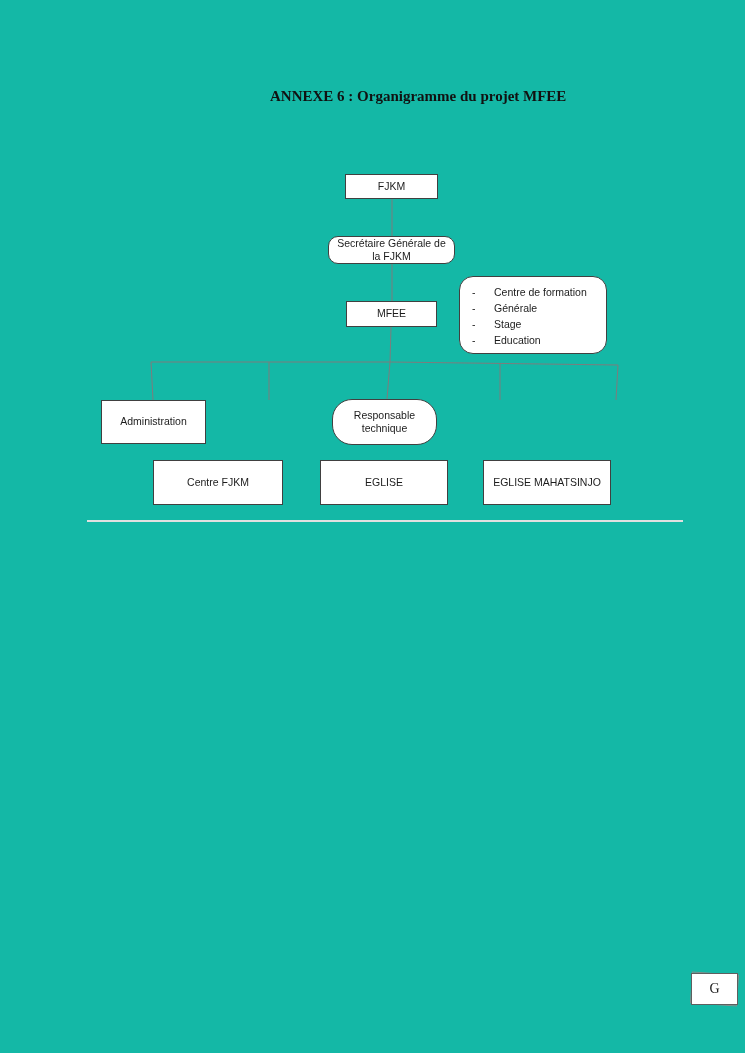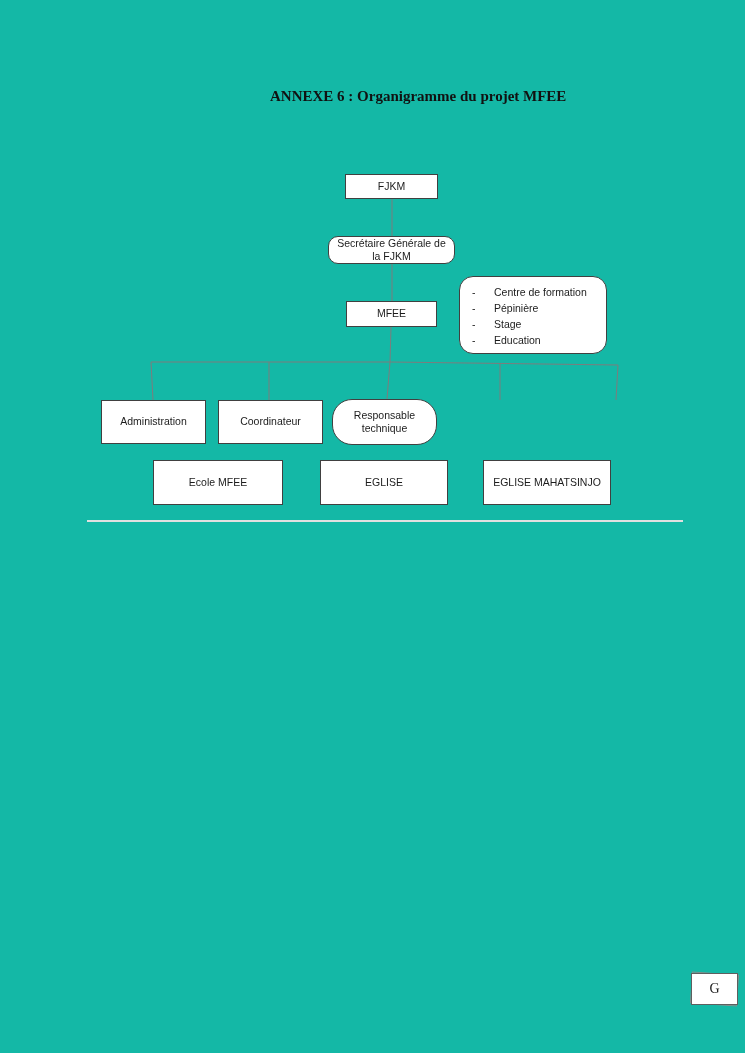--- a/index.html
+++ b/index.html
@@ -141,41 +141,40 @@
 
   <div class="node" style="left:346px; top:301px; width:91px; height:26px;">MFEE</div>
 
   <div class="annotation-box">
     <div class="annotation-item">
       <span class="dash">-</span>
       <span>Centre de formation</span>
     </div>
     <div class="annotation-item">
       <span class="dash">-</span>
-      <span>Pépinière</span>
+      <span>Générale</span>
     </div>
     <div class="annotation-item">
       <span class="dash">-</span>
       <span>Stage</span>
     </div>
     <div class="annotation-item">
       <span class="dash">-</span>
       <span>Education</span>
     </div>
   </div>
 
   <div class="node" style="left:101px; top:400px; width:105px; height:44px;">Administration</div>
 
-  <div class="node" style="left:218px; top:400px; width:105px; height:44px;">Coordinateur</div>
 
   <div class="node" style="left:332px; top:399px; width:105px; height:46px;border-radius:20px;">Responsable technique</div>
 
 
 
-  <div class="node" style="left:153px; top:460px; width:130px; height:45px;">Ecole MFEE</div>
+  <div class="node" style="left:153px; top:460px; width:130px; height:45px;">Centre FJKM</div>
 
   <div class="node" style="left:320px; top:460px; width:128px; height:45px;">EGLISE</div>
 
   <div class="node" style="left:483px; top:460px; width:128px; height:45px;">EGLISE MAHATSINJO</div>
 
   <div class="faint-rule"></div>
 
   <div class="g-box">
     <div class="back-rect"></div>
     <div class="front-rect">G</div>

